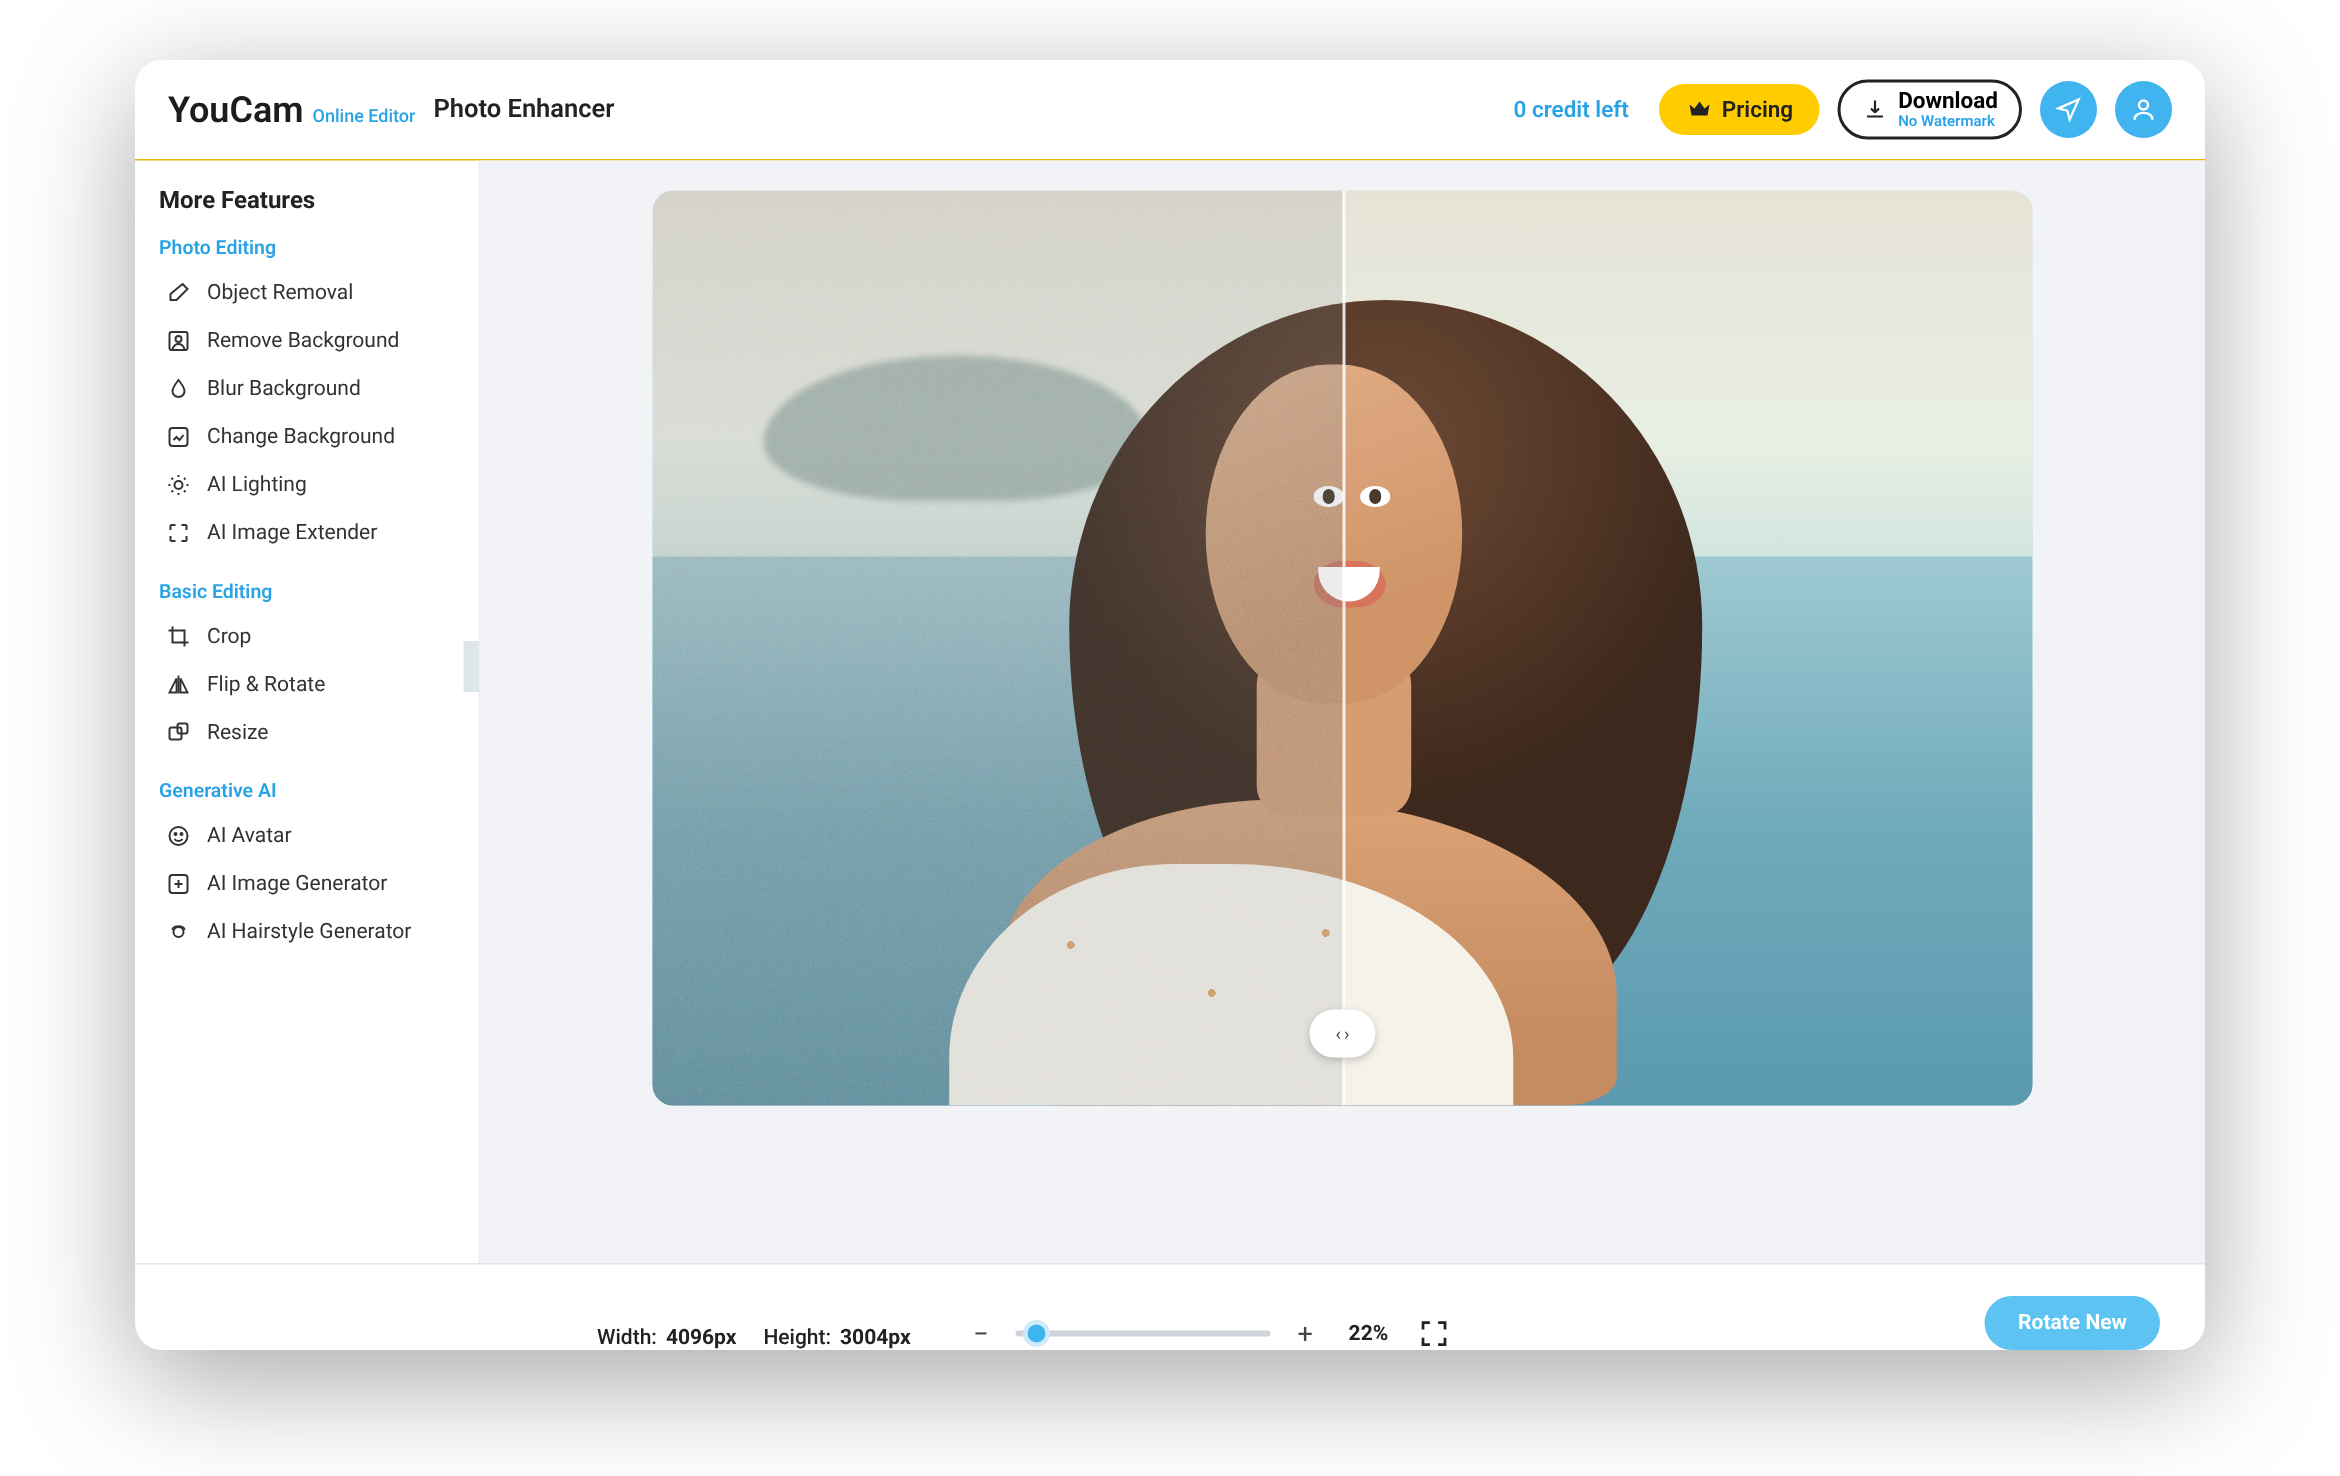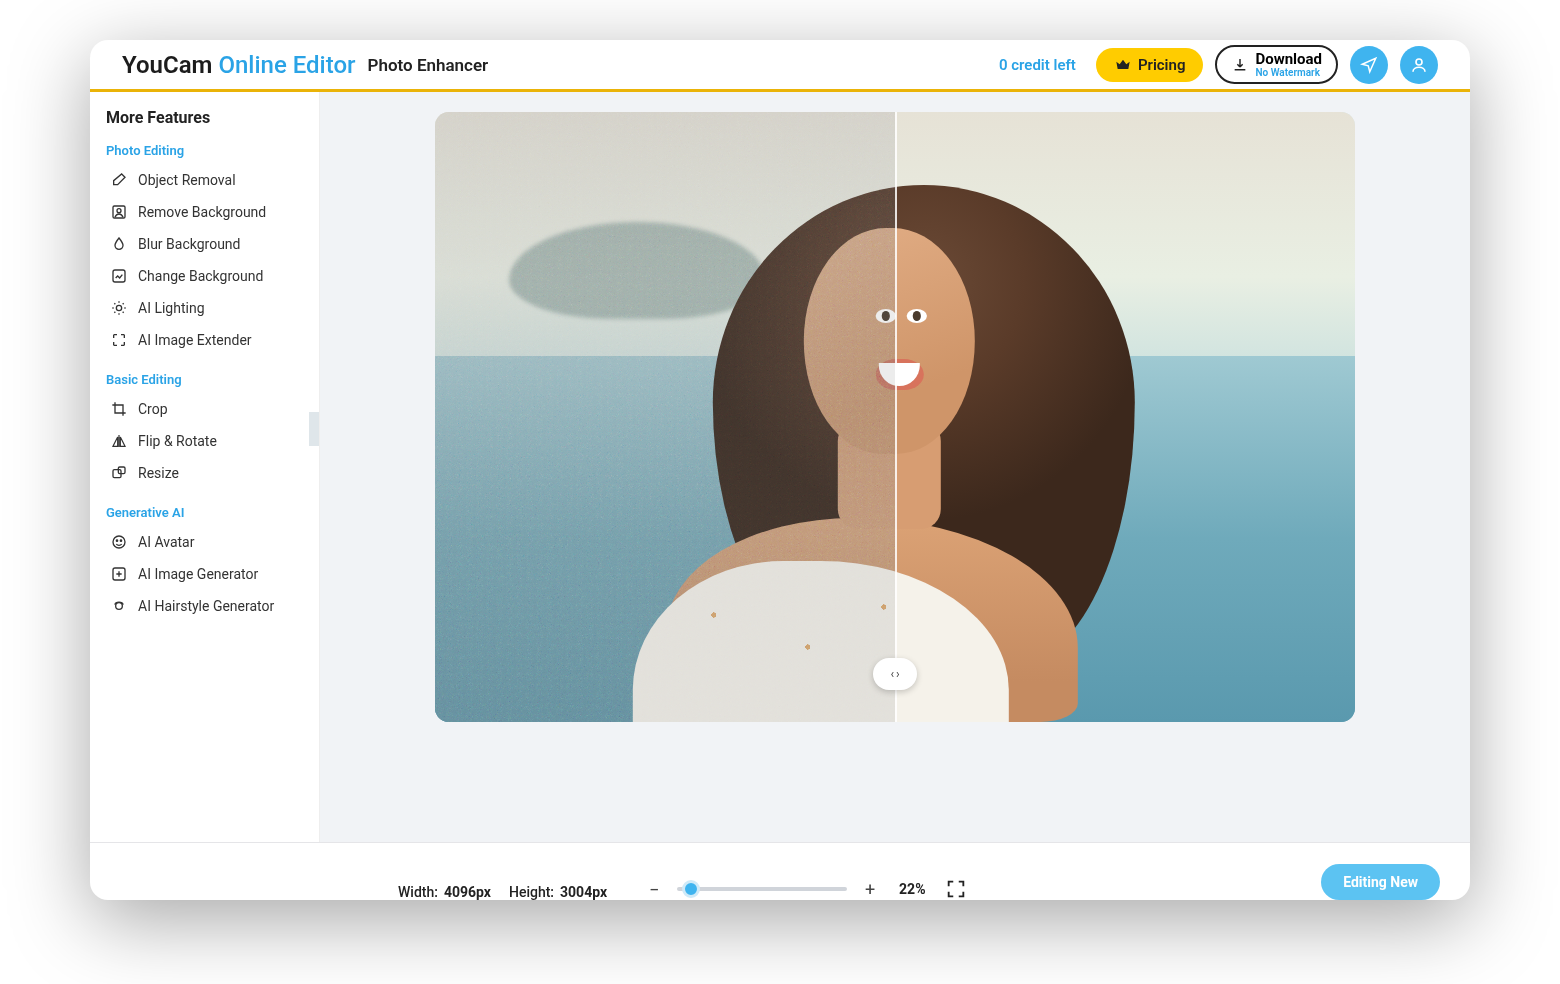--- a/index.html
+++ b/index.html
@@ -1,19 +1,19 @@
 <!DOCTYPE html>
 <html><head>
 <meta charset="utf-8">
 <style>
 *{box-sizing:border-box;margin:0;padding:0;font-family:-apple-system,BlinkMacSystemFont,"Segoe UI",Roboto,Arial,sans-serif}
 body{background:#fff;width:1380px;height:860px;margin:40px auto;border-radius:18px;overflow:hidden;box-shadow:0 20px 80px rgba(0,0,0,.35);display:flex;flex-direction:column}
-.header{height:52px;border-bottom:3px solid #eab308;display:flex;align-items:center;padding:0 32px;gap:12px}
+.header{height:67px;border-bottom:1px solid #eab308;display:flex;align-items:center;padding:0 22px;gap:12px}
 .logo{font-size:24px;font-weight:600;color:#1c1c1c;display:flex;align-items:baseline;gap:6px}
-.logo-sub{color:#2aa3e6;font-size:24px;font-weight:500}
+.logo-sub{color:#2aa3e6;font-size:12px;font-weight:500}
 .header-title{flex:1;font-size:17px;font-weight:600;color:#222}
 .credit{color:#2aa3e6;font-weight:600;font-size:15px;margin-right:8px}
 .pricing-btn{background:#ffcc00;border-radius:22px;padding:8px 18px;display:flex;align-items:flex-start;gap:6px;font-weight:600;color:#222;cursor:pointer;font-size:15px}
 .download-btn{border:2px solid #222;border-radius:22px;padding:4px 14px;display:flex;align-items:center;gap:6px;cursor:pointer;line-height:1.1}
 .download-btn .dl-main{font-weight:700;font-size:15px}
 .download-btn .dl-sub{font-size:10px;color:#2aa3e6;font-weight:600}
 .circ-btn{width:38px;height:38px;border-radius:50%;background:#3fb4ef;display:flex;align-items:center;justify-content:center;cursor:pointer;color:#fff}
 .body{flex:1;display:flex;min-height:0}
 .sidebar{width:230px;padding:16px 8px 16px 16px;border-right:1px solid #eee;overflow:auto;position:relative}
 .sb-title{font-weight:700;font-size:16px;color:#222;margin-bottom:12px}
@@ -306,15 +306,15 @@
         <span>+</span>
       </div>
     <span class="zoom-val">22%</span>
     <div class="fullscreen">
       <svg width="22" height="22" viewBox="0 0 24 24" fill="none" stroke="#222" stroke-width="2">
           <path d="M4 9V4h5M20 9V4h-5M4 15v5h5M20 15v5h-5"></path>
         </svg>
     </div>
   </div>
   <div class="upload-btn">
-    <span>Editing New</span>
+    <span>Rotate New</span>
   </div>
 </div>
 
 </body></html>

